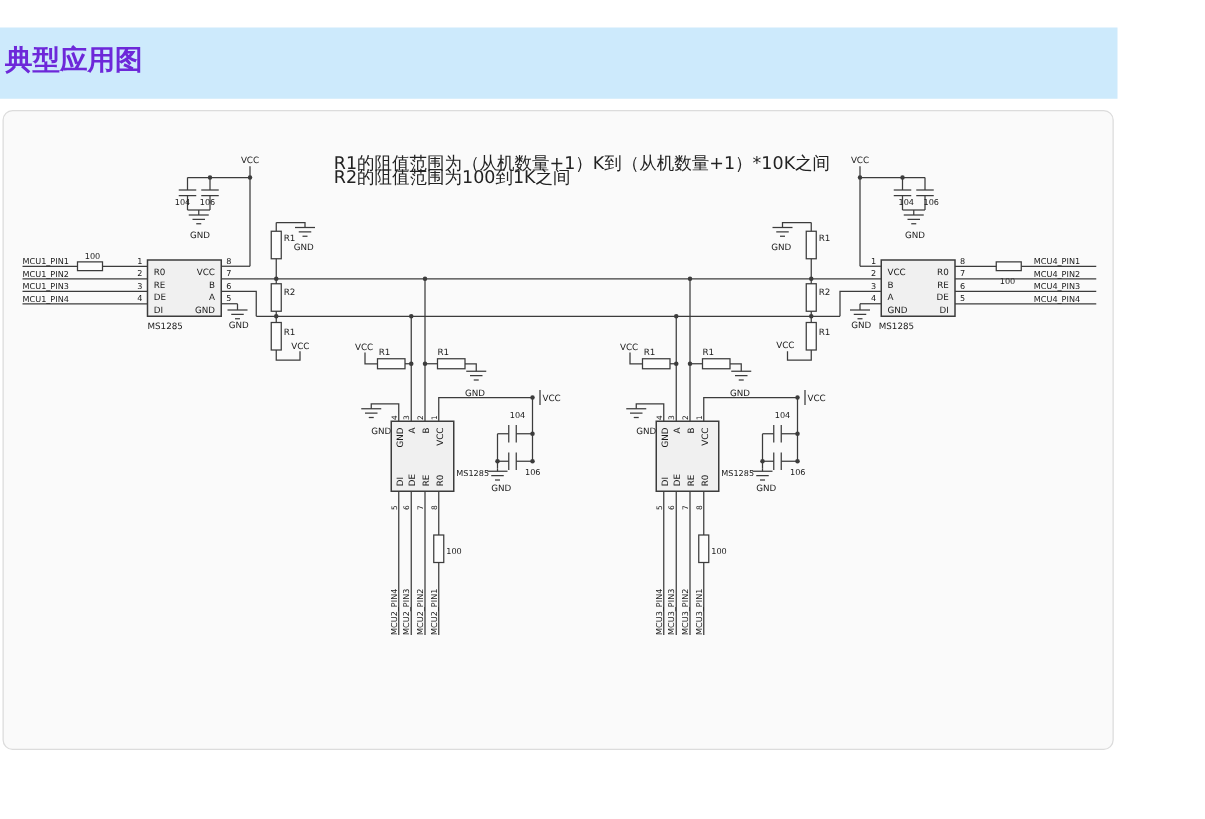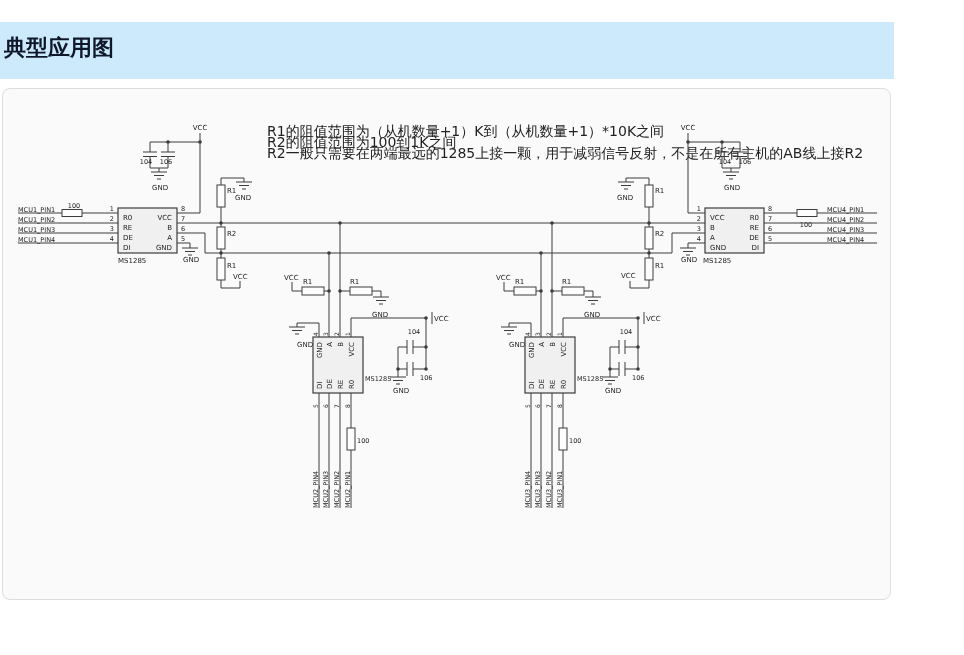--- a/index.html
+++ b/index.html
@@ -1,19 +1,19 @@
 <!DOCTYPE html>
 <html><head>
 <meta charset="utf-8">
 <style>
   html,body{margin:0;padding:0;background:#ffffff;}
   .page{position:relative;width:964px;height:655px;background:#ffffff;overflow:hidden;
         font-family:"DejaVu Sans","Liberation Sans",sans-serif;}
   .header-band{position:absolute;left:0;top:22px;width:894px;height:57px;}
-  .header-title{position:absolute;left:4px;top:11px;font-size:22px;font-weight:bold;color:#0f172a;
+  .header-title{position:absolute;left:4px;top:11px;font-size:22px;font-weight:bold;color:#6d28d9;
         font-family:"DejaVu Sans","Liberation Sans",sans-serif;}
   .panel{position:absolute;left:2px;top:88px;width:889px;height:512px;border:1px solid #dcdcdc;
         border-radius:8px;box-sizing:border-box;}
   .notes{position:absolute;left:267px;top:126px;font-size:14px;color:#222;line-height:10.8px;white-space:nowrap;}
   svg#schematic{position:absolute;left:0;top:0;}
   svg text{font-family:"DejaVu Sans","Liberation Sans",sans-serif;}
 </style>
 </head>
 <body>
 
@@ -21,21 +21,20 @@
 
   <div class="header-band" style="background: rgb(205, 234, 252);">
     <span class="header-title">典型应用图</span>
   </div>
 
   <div class="panel" style="background: rgb(250, 250, 250); border-color: rgb(220, 220, 220);"></div>
 
   <div class="notes">
     <div>R1的阻值范围为（从机数量+1）K到（从机数量+1）*10K之间</div>
     <div>R2的阻值范围为100到1K之间</div>
-    <div>R2一般只需要在两端最远的1285上接一颗，用于减弱信号反射，不是在所有主机的AB线上接R2</div>
   </div>
 
   <svg id="schematic" width="964" height="655" viewBox="0 0 964 655">
       <line x1="18" y1="213" x2="118" y2="213" stroke="#3c3c3c" stroke-width="1"></line>
       <text x="18" y="211.5" fill="#1a1a1a" font-size="6.5" text-anchor="start">MCU1_PIN1</text>
       <text x="114" y="211" fill="#1a1a1a" font-size="6.5" text-anchor="end">1</text>
       <text x="181" y="211" fill="#1a1a1a" font-size="6.5" text-anchor="start">8</text>
       <line x1="18" y1="223" x2="118" y2="223" stroke="#3c3c3c" stroke-width="1"></line>
       <text x="18" y="221.5" fill="#1a1a1a" font-size="6.5" text-anchor="start">MCU1_PIN2</text>
       <text x="114" y="221" fill="#1a1a1a" font-size="6.5" text-anchor="end">2</text>

